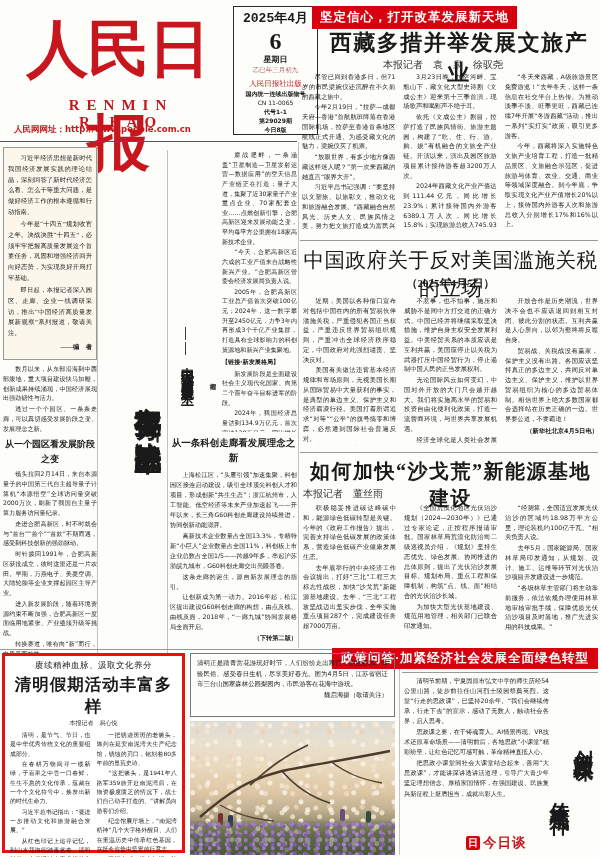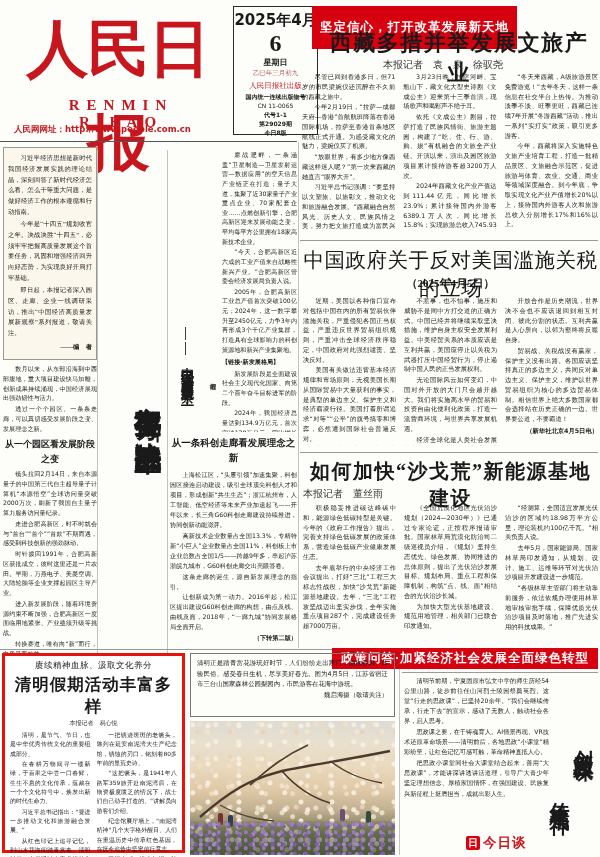--- a/index.html
+++ b/index.html
@@ -23,28 +23,28 @@
   }
   
   #mast-title { left:4px; top:2px; width:228px; height:94px; font-size:62px; line-height:94px;
     font-weight:bold; color:#c8161e; font-family:"Liberation Serif", serif; letter-spacing:-1px; text-align:center; }
   #mast-latin { left:28px; top:97px; width:186px; font-size:15px; font-weight:bold; color:#c8161e;
     letter-spacing:7px; text-align:center; font-family:"Liberation Serif", serif; }
   #mast-url { left:14px; top:124px; width:220px; font-size:8.5px; font-weight:bold; color:#c8161e; }
   
   #datebox { left:233px; top:6px; width:85px; height:129px; border:1.5px solid #2a2a2a;
     text-align:center; padding-top:3px; line-height:1.35; }
-  #datebox .ym { font-size:15px; font-weight:bold; }
+  #datebox .ym { font-size:13px; font-weight:bold;font-family:Liberation Mono, monospace; }
   #datebox .day { font-size:24px; font-weight:bold; line-height:1.15; }
   #datebox .wd { font-size:8px; font-weight:bold; }
   #datebox .lunar { font-size:6.5px; color:#b06060; }
   #datebox .pub { font-size:7.5px; color:#c8161e; font-family:"Liberation Serif", serif; margin-top:4px; }
   #datebox .tiny { font-size:6px; line-height:1.5; }
   
-  #tr-kicker { left:312px; top:6px; padding:13px 8px; font-size:12.5px; letter-spacing:1px; }
+  #tr-kicker { left:312px; top:6px; padding:3px 8px; font-size:12.5px; letter-spacing:1px; }
   #tr-headline { left:320px; top:28px; width:278px; font-size:22px; font-weight:bold;
     letter-spacing:1.5px; text-align:center; }
   #tr-byline { left:304px; top:58px; width:278px; font-size:10px; color:#333; text-align:center; }
   #tr-cols { left:302px; top:72px; width:296px; height:160px; gap:8px; }
   #tr-cols .col { flex:1; font-size:6.3px; line-height:1.55; }
   
   #st-headline { left:303px; top:246px; width:295px; font-size:20.5px; font-weight:normal;
     text-align:center; letter-spacing:0.5px; }
   #st-dateline { left:303px; top:276px; width:295px; font-size:11px; font-weight:bold; text-align:center; }
   #st-cols { left:303px; top:296px; width:295px; height:150px; gap:8px; }

